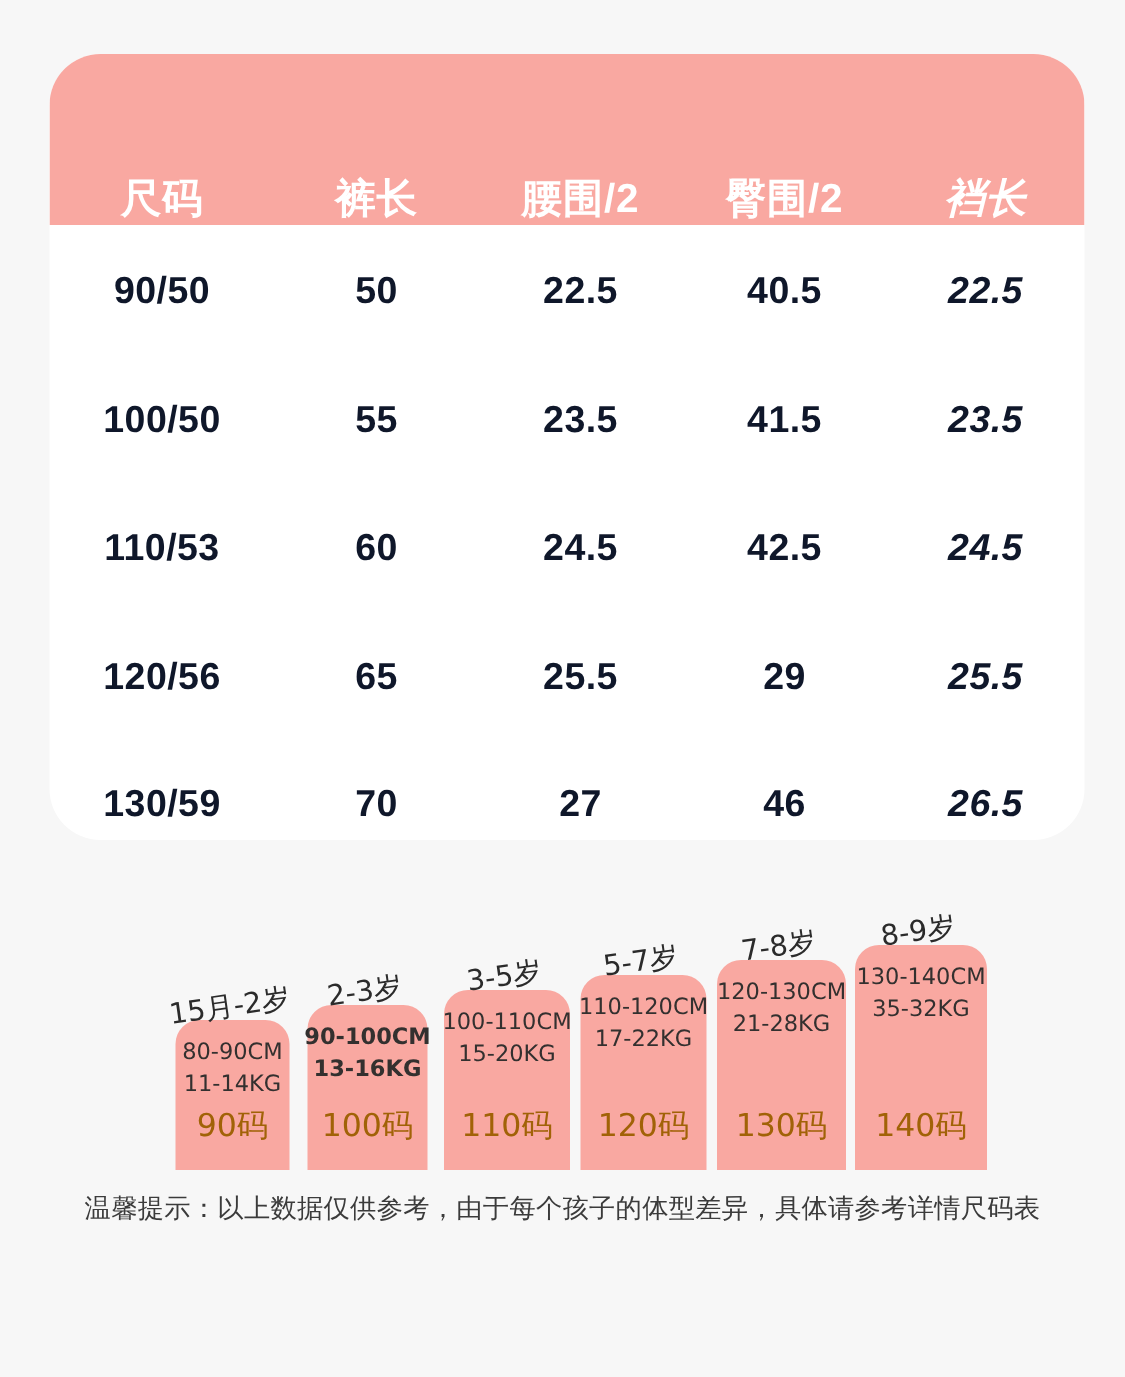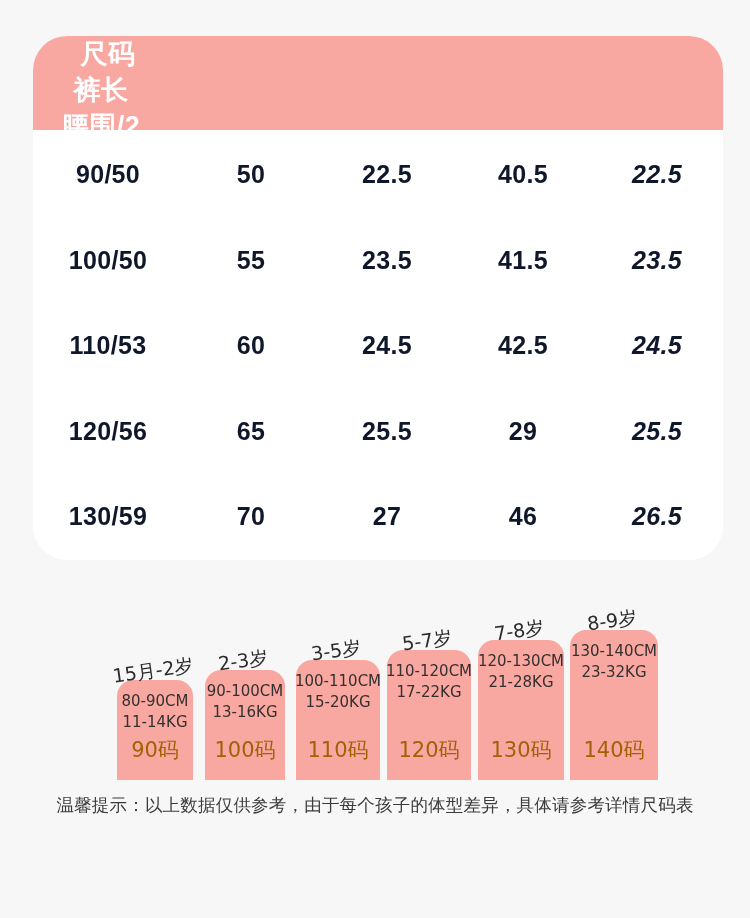--- a/index.html
+++ b/index.html
@@ -22,25 +22,24 @@
     top: 36px;
     width: 690px;
     height: 524px;
     background: #ffffff;
     border-radius: 34px;
     overflow: hidden;
     box-sizing: border-box;
   }
 
   .table-header {
-    height: 94px;
+    height: 114px;
     background: #f9a8a1;
     display: flex;
-    align-items: flex-start;
-    flex-direction: column;
+    align-items: flex-end;
   }
 
   .table-header .cell {
     color: #ffffff;
     font-size: 27px;
     font-weight: bold;
     text-align: center;
     letter-spacing: 0.5px;
   }
 
@@ -202,21 +201,21 @@
     <div class="card-label">15月-2岁</div>
     <div class="card-body" style="width:76px; height:100px;">
       <div class="card-meta">80-90CM</div>
       <div class="card-meta">11-14KG</div>
     </div>
     <div class="card-code">90码</div>
   </div>
 
   <div class="card-unit" style="left:205px; width:80px; height:110px;">
     <div class="card-label">2-3岁</div>
-    <div class="card-body" style="width:80px; height:110px;">
+    <div class="card-body" style="width:80px; height:110px;font-weight:bold;">
       <div class="card-meta">90-100CM</div>
       <div class="card-meta">13-16KG</div>
     </div>
     <div class="card-code">100码</div>
   </div>
 
   <div class="card-unit" style="left:296px; width:84px; height:120px;">
     <div class="card-label">3-5岁</div>
     <div class="card-body" style="width:84px; height:120px;">
       <div class="card-meta">100-110CM</div>
@@ -240,20 +239,20 @@
       <div class="card-meta">120-130CM</div>
       <div class="card-meta">21-28KG</div>
     </div>
     <div class="card-code">130码</div>
   </div>
 
   <div class="card-unit" style="left:570px; width:88px; height:150px;">
     <div class="card-label">8-9岁</div>
     <div class="card-body" style="width:88px; height:150px;">
       <div class="card-meta">130-140CM</div>
-      <div class="card-meta">23-32KG</div>
+      <div class="card-meta">35-32KG</div>
     </div>
     <div class="card-code">140码</div>
   </div>
 
 </div>
 
 <div class="footer-tip">温馨提示：以上数据仅供参考，由于每个孩子的体型差异，具体请参考详情尺码表</div>
 
 </body></html>

